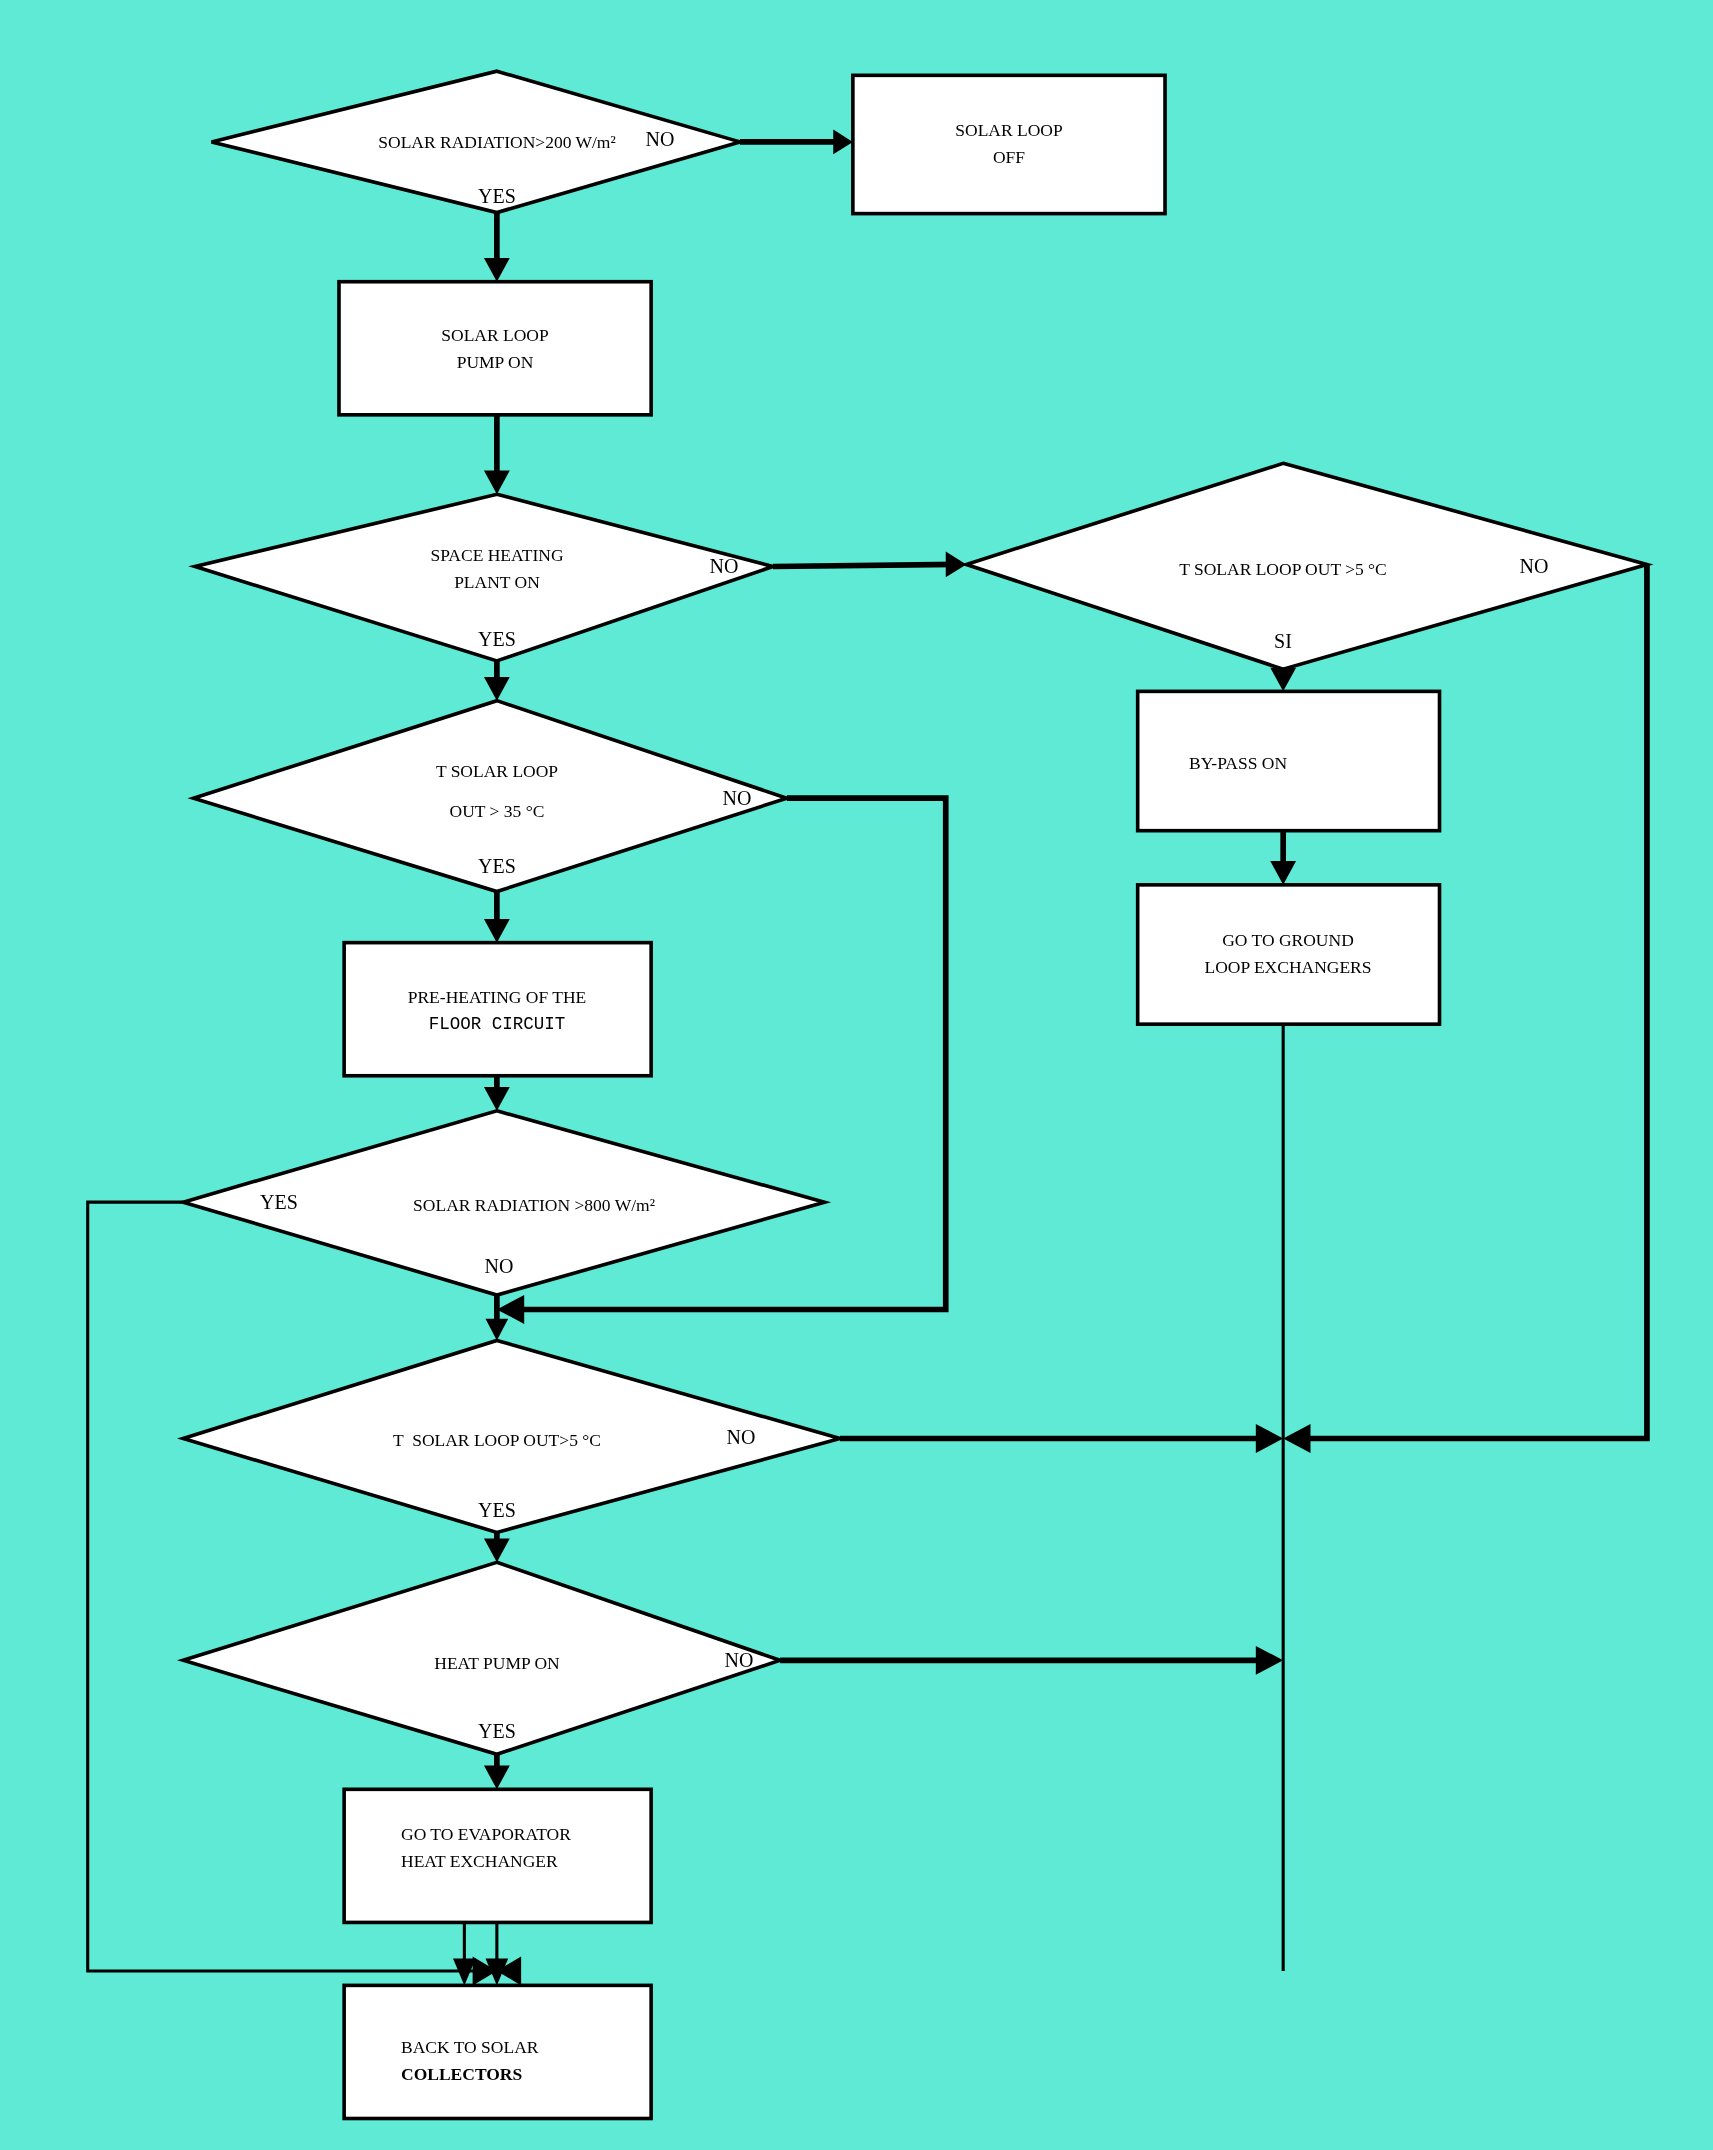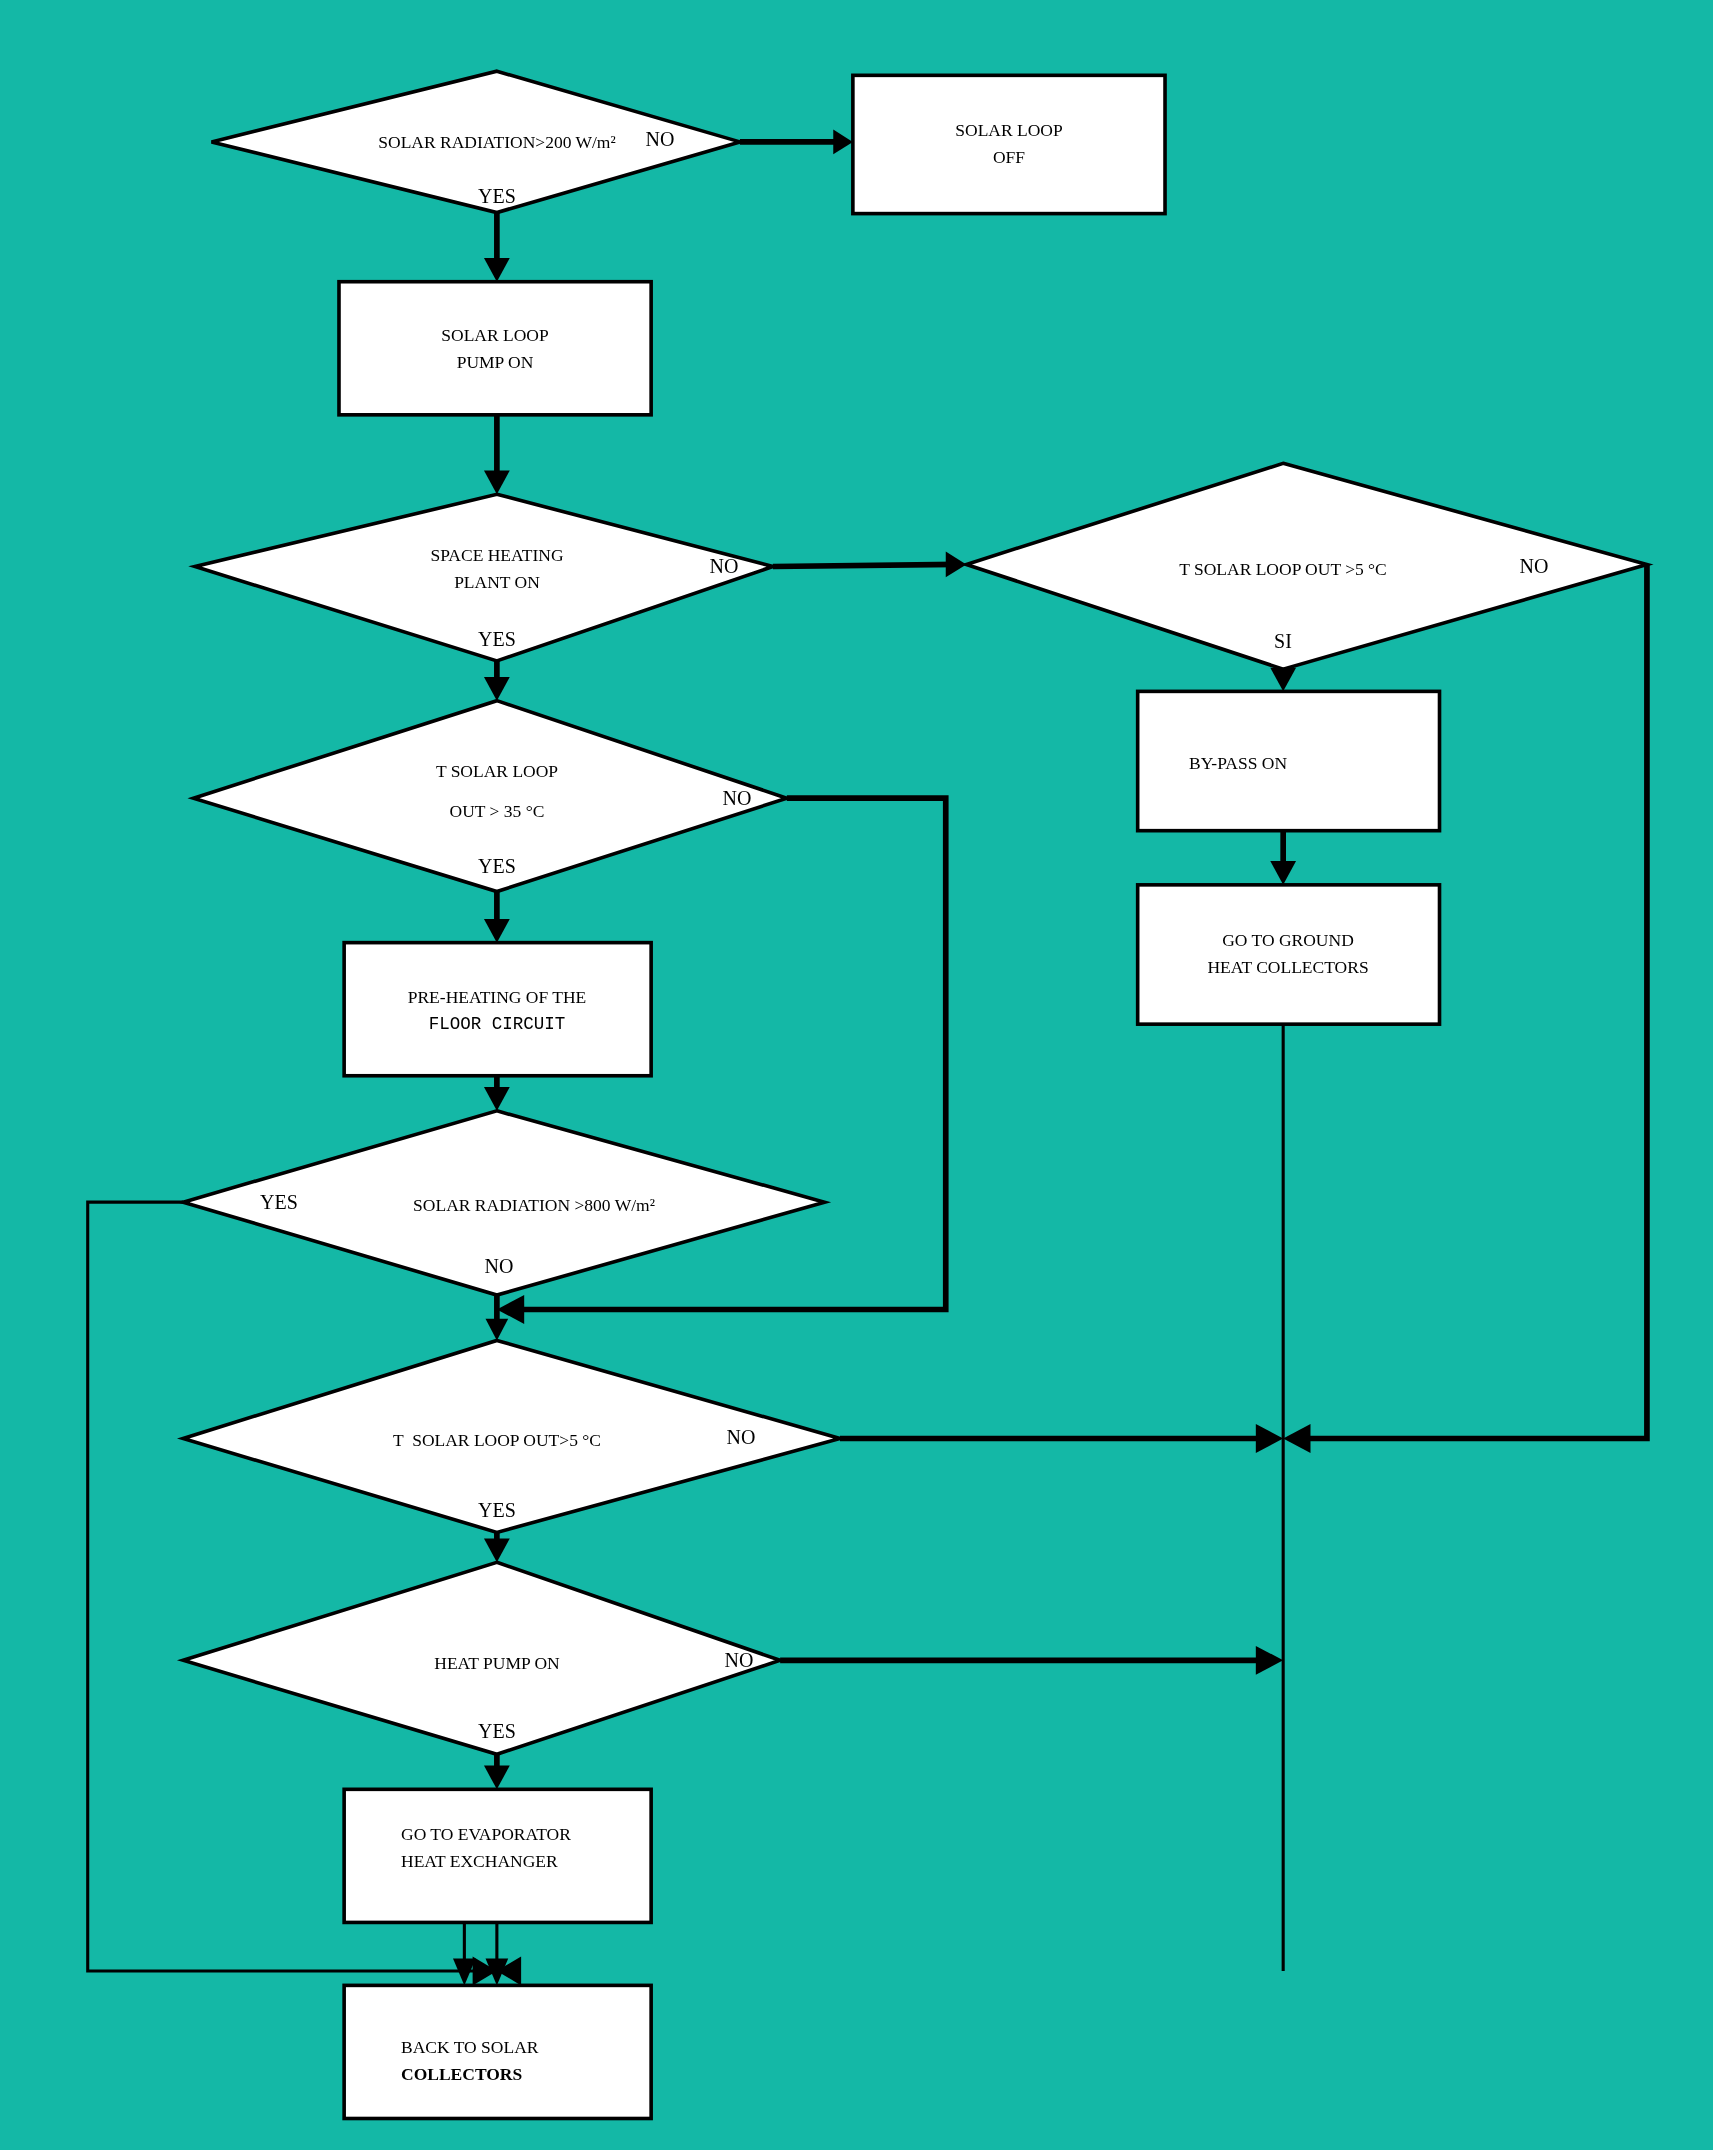--- a/index.html
+++ b/index.html
@@ -4,21 +4,21 @@
 <style>
   html, body {
     margin: 0;
     padding: 0;
     background: #ffffff;
   }
   #page {
     position: relative;
     width: 1714px;
     height: 2151px;
-    background: #14b8a6;
+    background: #5eead4;
     font-family: "Liberation Serif", "DejaVu Serif", serif;
     overflow: hidden;
   }
   svg#flow {
     position: absolute;
     left: 0;
     top: 0;
     width: 1714px;
     height: 2151px;
   }
@@ -222,21 +222,21 @@
   <div class="yn" style="left:724px; top:555px;">NO</div>
   <div class="yn" style="left:497px; top:628px;">YES</div>
 
   <div class="lbl center" style="left:1283px; top:555px; width:413px;">T SOLAR LOOP OUT &gt;5 °C</div>
   <div class="yn" style="left:1534px; top:555px;">NO</div>
   <div class="yn" style="left:1283px; top:630px;">SI</div>
 
   <div class="lbl center" style="left:1238px; top:749px; width:279px;">BY-PASS ON</div>
 
   <div class="lbl center" style="left:1288px; top:926px; width:289px;">GO TO GROUND</div>
-  <div class="lbl center" style="left:1288px; top:953px; width:289px;">HEAT COLLECTORS</div>
+  <div class="lbl center" style="left:1288px; top:953px; width:289px;">LOOP EXCHANGERS</div>
 
   <div class="lbl center" style="left:497px; top:757px; width:320px;">T SOLAR LOOP</div>
   <div class="lbl center" style="left:497px; top:797px; width:320px;">OUT &gt; 35 °C</div>
   <div class="yn" style="left:737px; top:787px;">NO</div>
   <div class="yn" style="left:497px; top:855px;">YES</div>
 
   <div class="lbl center" style="left:497px; top:983px; width:294px;">PRE-HEATING OF THE</div>
   <div class="lbl center" style="left:497px; top:1010px; width:294px;font-family:Liberation Mono, monospace;">FLOOR CIRCUIT</div>
 
   <div class="lbl center" style="left:534px; top:1191px; width:392px;">SOLAR RADIATION &gt;800 W/m²</div>

